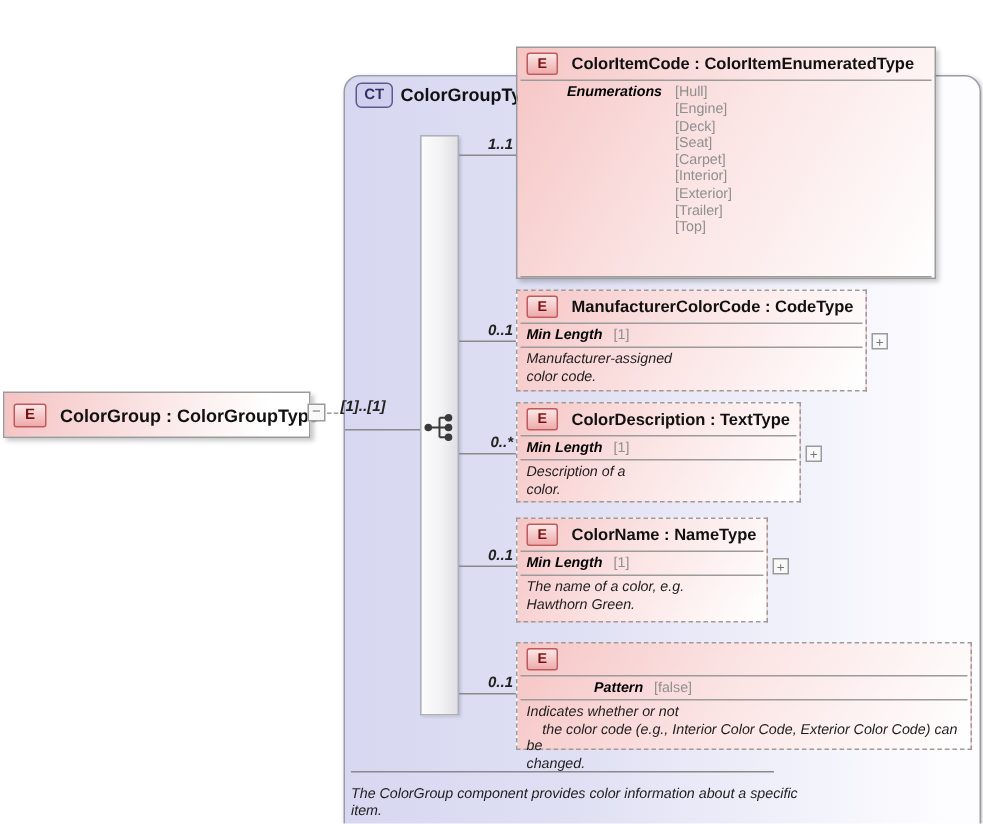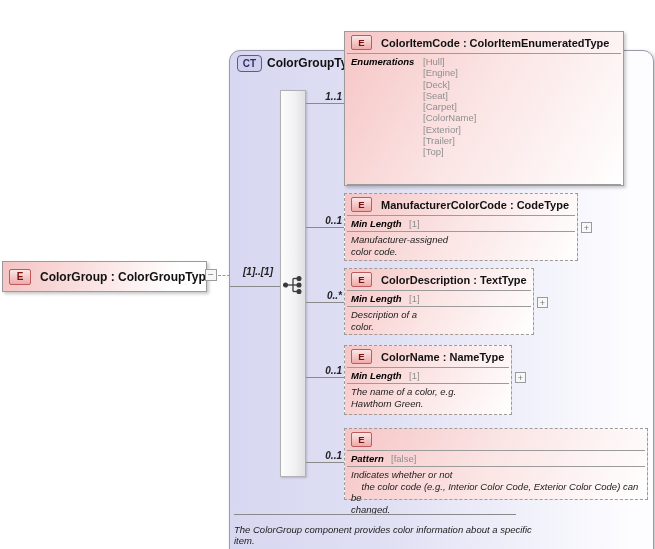--- a/index.html
+++ b/index.html
@@ -99,21 +99,21 @@
     <div class="ct-title">ColorGroupType</div>
   </div>
 
   <div class="root-box">
     <div class="e-badge">E</div>
     <div class="root-label">ColorGroup : ColorGroupType</div>
   </div>
   <div class="toggle-box" style="left:205px;top:269px;">−</div>
 
   <div class="line-dash" style="left:218px;top:275px;width:12px;"></div>
-  <div class="card-label" style="left:243px;top:266px;">[1]..[1]</div>
+  <div class="card-label" style="left:227px;top:266px;">[1]..[1]</div>
   <div class="line-h" style="left:230px;top:286px;width:50px;"></div>
 
   <div class="seq-bar"></div>
   <svg class="seq-icon" width="24" height="20" viewBox="0 0 24 20">
     <g stroke="#3a3a3a" stroke-width="1.3" fill="#3a3a3a">
       <circle cx="3.5" cy="10" r="1.9"></circle>
       <line x1="5" y1="10" x2="11" y2="10"></line>
       <line x1="11" y1="3.5" x2="11" y2="16.5"></line>
       <line x1="11" y1="3.5" x2="15.5" y2="3.5"></line>
       <line x1="11" y1="10" x2="15.5" y2="10"></line>
@@ -135,29 +135,29 @@
   <div class="card-label" style="left:306px;top:290px;width:36px;text-align:right;">0..*</div>
   <div class="card-label" style="left:306px;top:365px;width:36px;text-align:right;">0..1</div>
   <div class="card-label" style="left:306px;top:450px;width:36px;text-align:right;">0..1</div>
 
   <div class="xbox solid" style="left:344px;top:31px;width:280px;height:155px;">
     <div class="xbox-header">
       <div class="e-badge sm">E</div>
       <div class="xbox-name">ColorItemCode : ColorItemEnumeratedType</div>
     </div>
     <div class="sep"></div>
-    <div class="facet-row" style="flex:1;">
+    <div class="facet-row" style="flex:1;margin-left:27px;">
       <div class="facet-label" style="width:72px;">Enumerations</div>
       <div class="enum-values">
         <span>[Hull]</span>
         <span>[Engine]</span>
         <span>[Deck]</span>
         <span>[Seat]</span>
         <span>[Carpet]</span>
-        <span>[ColorName]</span>
+        <span>[Interior]</span>
         <span>[Exterior]</span>
         <span>[Trailer]</span>
         <span>[Top]</span>
       </div>
     </div>
     <div class="sep"></div>
   </div>
 
   <div class="xbox dashed" style="left:344px;top:193px;width:234px;height:68px;">
     <div class="xbox-header">
@@ -206,21 +206,21 @@
 Hawthorn Green.</div>
   </div>
   <div class="toggle-box" style="left:515px;top:372px;width:11px;height:11px;font-size:9px;">+</div>
 
   <div class="xbox dashed" style="left:344px;top:428px;width:304px;height:72px;">
     <div class="xbox-header">
       <div class="e-badge sm">E</div>
     </div>
     <div class="sep"></div>
     <div class="facet-row">
-      <div class="facet-label" style="width:40px;">Pattern</div>
+      <div class="facet-label" style="width:40px;margin-left:45px;">Pattern</div>
       <div class="facet-value">[false]</div>
     </div>
     <div class="sep"></div>
     <div class="desc">Indicates whether or not
     the color code (e.g., Interior Color Code, Exterior Color Code) can be
 changed.</div>
   </div>
 
   <div class="footer-line"></div>
   <div class="footer-text">The ColorGroup component provides color information about a specific

